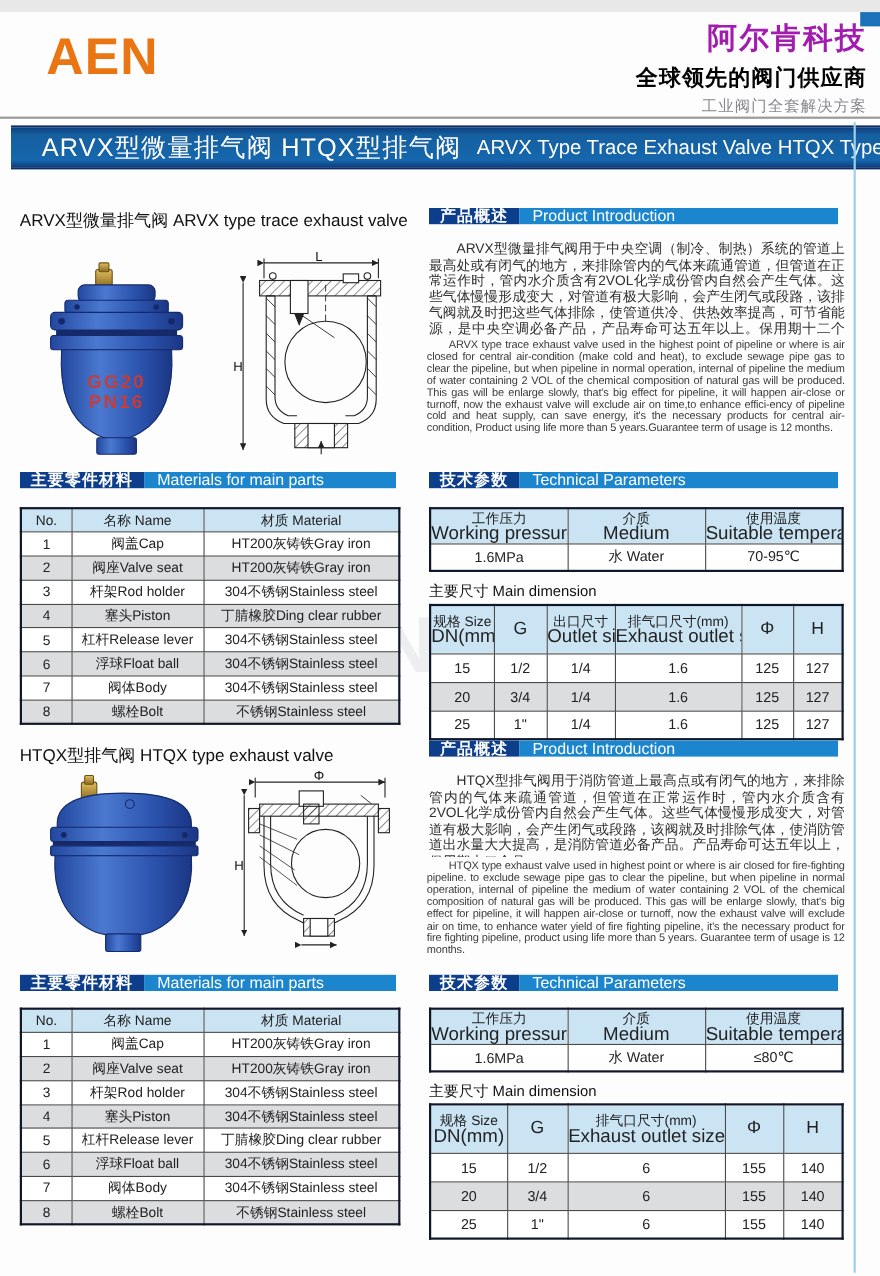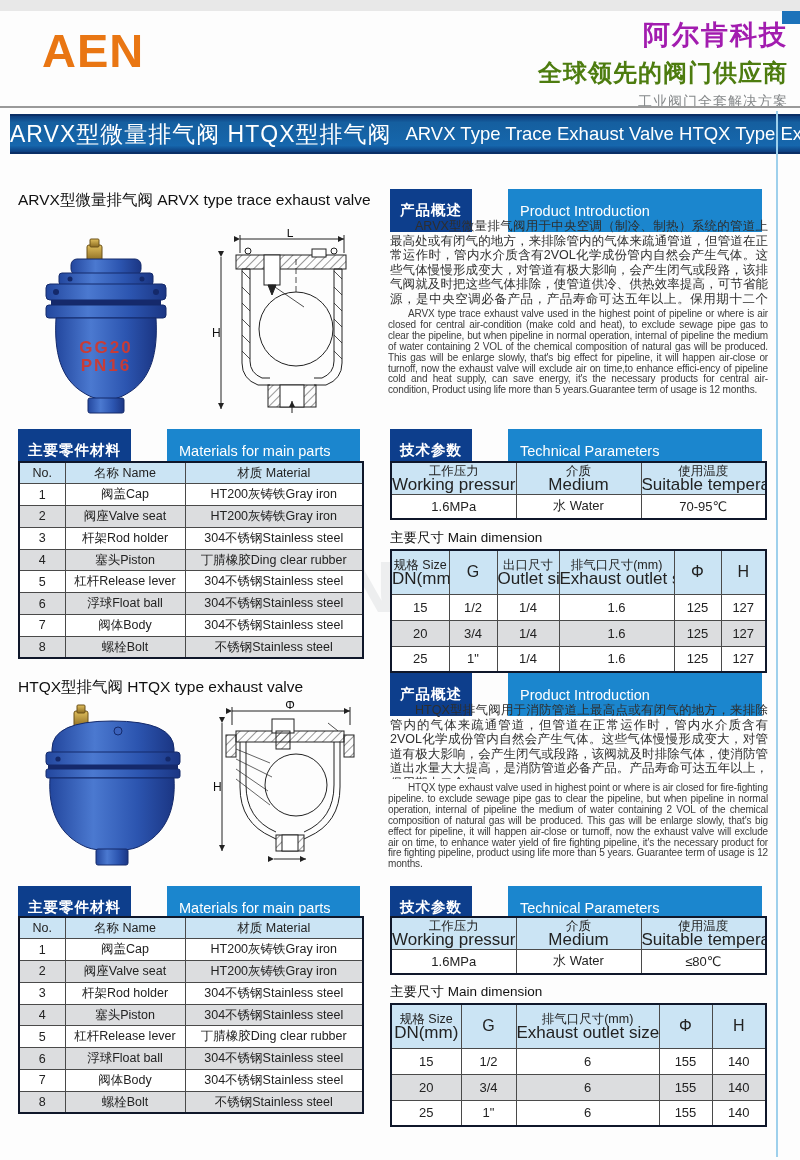--- a/index.html
+++ b/index.html
@@ -8,40 +8,40 @@
   #page {
     position:relative; width:800px; height:1160px; margin:11px auto;
     background:#fdfdfd; overflow:hidden;
   }
   .abs { position:absolute; }
 
   
   .logo { left:42px; top:12px; font-size:47px; font-weight:800; color:#e97613; letter-spacing:1px; }
   .co-block { right:12px; top:6px; text-align:right; }
   .co-name { font-size:27px; font-weight:800; color:#a21caf; letter-spacing:2px; }
-  .co-tag  { font-size:24px; font-weight:700; color:#4d7c0f; margin-top:4px; letter-spacing:1px; }
+  .co-tag  { font-size:20px; font-weight:700; color:#000000; margin-top:4px; letter-spacing:1px; }
   .co-sub  { font-size:14px; color:#85888a; margin-top:4px; letter-spacing:1px; }
   .corner-sq { right:0; top:0; width:18px; height:13px; background:#1c72ba; }
   .hr-top { left:0; right:0; top:95px; height:2px; background:#9a9a9a; }
 
   
   .banner {
     left:10px; right:0; top:103px; height:40px;
     background:linear-gradient(#0d3e7e 0%, #155f9f 18%, #1667ad 82%, #0d3e7e 100%);
     border-top:2px solid #0a2f66; border-bottom:2px solid #0a2f66;
-    display:flex; align-items:center; color:#fff; white-space:nowrap;
+    display:flex; align-items:center; padding-left:28px; color:#fff; white-space:nowrap;
   }
   .banner .cn { font-size:23px; font-weight:500; letter-spacing:1px; }
   .banner .en { font-size:18.5px; font-weight:500; margin-left:14px; }
 
   
   .sec-heading { left:18px; font-size:15.5px; font-weight:500; color:#111; }
 
   
-  .bar { display:flex; height:43px; overflow:hidden;gap:36px; }
+  .bar { display:flex; height:15px; overflow:hidden; }
   .bar .navy {
     background:#0d3e8c; color:#fff; font-size:14.5px; font-weight:700;
     display:flex; align-items:center; padding:0 10px; letter-spacing:1px; white-space:nowrap;
   }
   .bar .blue {
     background:#1b86ce; color:#fff; font-size:14.5px; flex:1;
     display:flex; align-items:center; padding-left:12px; white-space:nowrap;
   }
 
   

